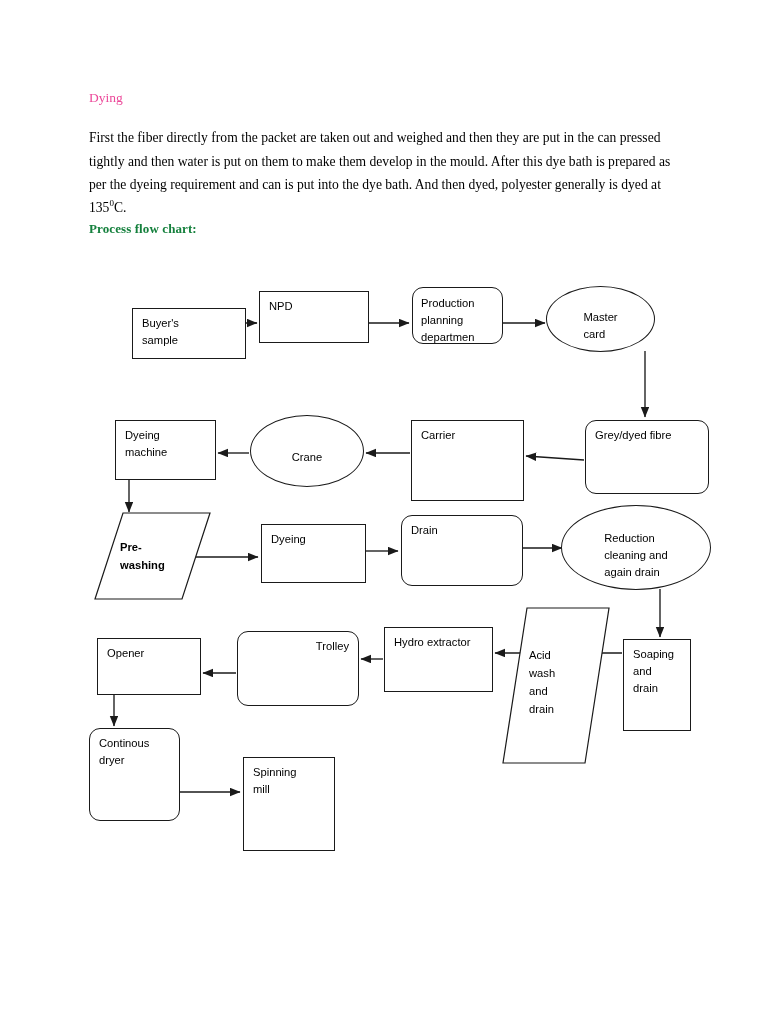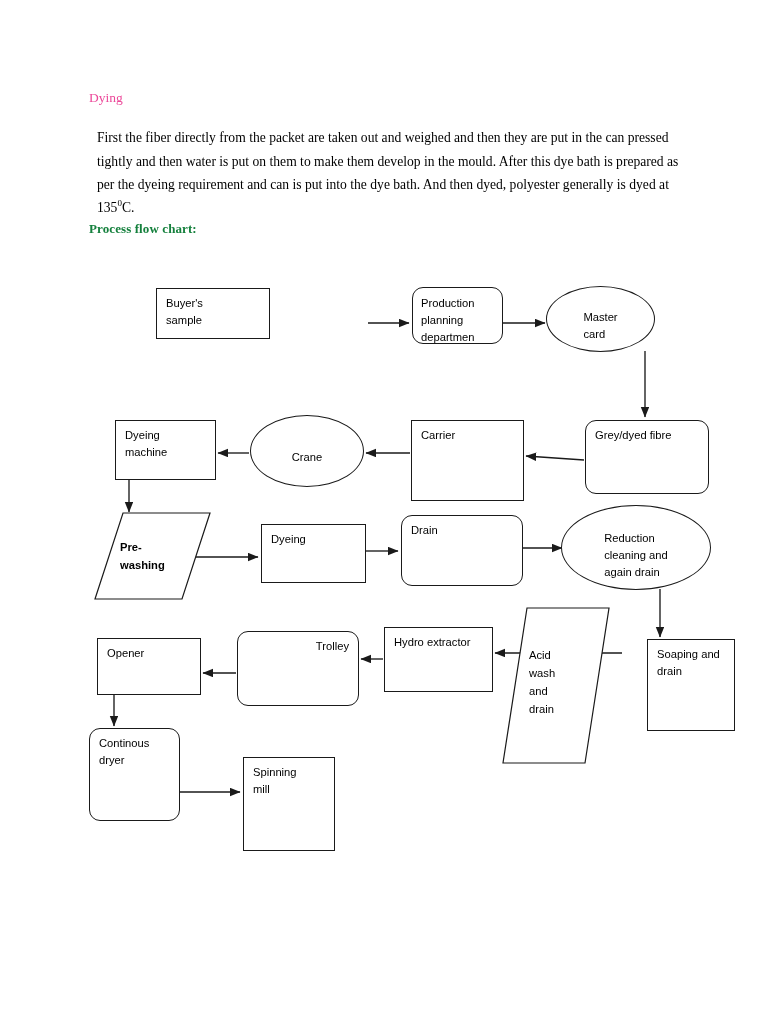--- a/index.html
+++ b/index.html
@@ -30,21 +30,21 @@
     line-height: 1.5;
     color: #ec4899;
     margin: 0 0 18px 0;
     font-weight: normal;
   }
   .para {
     font-family: "Liberation Serif", serif;
     font-size: 13.6px;
     line-height: 1.72;
     text-align: left;
-    margin: 8px;
+    margin: 0;
     color: #000;
   }
   .para sup {
     font-size: 9px;
     vertical-align: super;
     line-height: 0;
   }
   .chart-heading {
     position: absolute;
     left: 89px;
@@ -163,25 +163,28 @@
       <line x1="540" y1="653" x2="495" y2="653"></line>
       <line x1="383" y1="659" x2="361" y2="659"></line>
       <line x1="236" y1="673" x2="203" y2="673"></line>
 
       <line x1="114" y1="695" x2="114" y2="726"></line>
 
       <line x1="179" y1="792" x2="240" y2="792"></line>
     </g>
   </svg>
 
-  <div class="node" style="left:132px; top:288px; width:114px; height:51px;margin-left:24px;">
+  <div class="node" style="left:132px; top:308px; width:114px; height:51px;">
     <span class="lbl">Buyer's
 sample</span>
   </div>
 
+  <div class="node" style="left:259px; top:291px; width:110px; height:52px;">
+    <span class="lbl">NPD</span>
+  </div>
 
   <div class="node rounded" style="left:412px; top:287px; width:91px; height:57px; padding:7px 8px;">
     <span class="lbl">Production
 planning
 departmen</span>
   </div>
 
   <div class="node ellipse" style="left:546px; top:286px; width:109px; height:66px;">
     <span class="lbl ell-inner">Master
 card</span>
@@ -219,21 +222,21 @@
   <div class="node rounded" style="left:401px; top:515px; width:122px; height:71px;">
     <span class="lbl">Drain</span>
   </div>
 
   <div class="node ellipse centered" style="left:561px; top:505px; width:150px; height:85px;">
     <span class="lbl ell-inner">Reduction
 cleaning and
 again drain</span>
   </div>
 
-  <div class="node" style="left:623px; top:639px; width:88px; height:92px;margin-left:24px;">
+  <div class="node" style="left:623px; top:639px; width:68px; height:92px;">
     <span class="lbl">Soaping and
 drain</span>
   </div>
 
   <div class="para-shape" style="left:501px; top:607px; width:110px; height:157px;">
     <svg width="110" height="157" style="position:absolute;left:0;top:0;">
       <polygon points="26,1 108,1 84,156 2,156" fill="#ffffff" stroke="#1a1a1a" stroke-width="1.2"></polygon>
     </svg>
     <span class="lbl pg-label" style="left:28px; top:39px;">Acid
 wash

